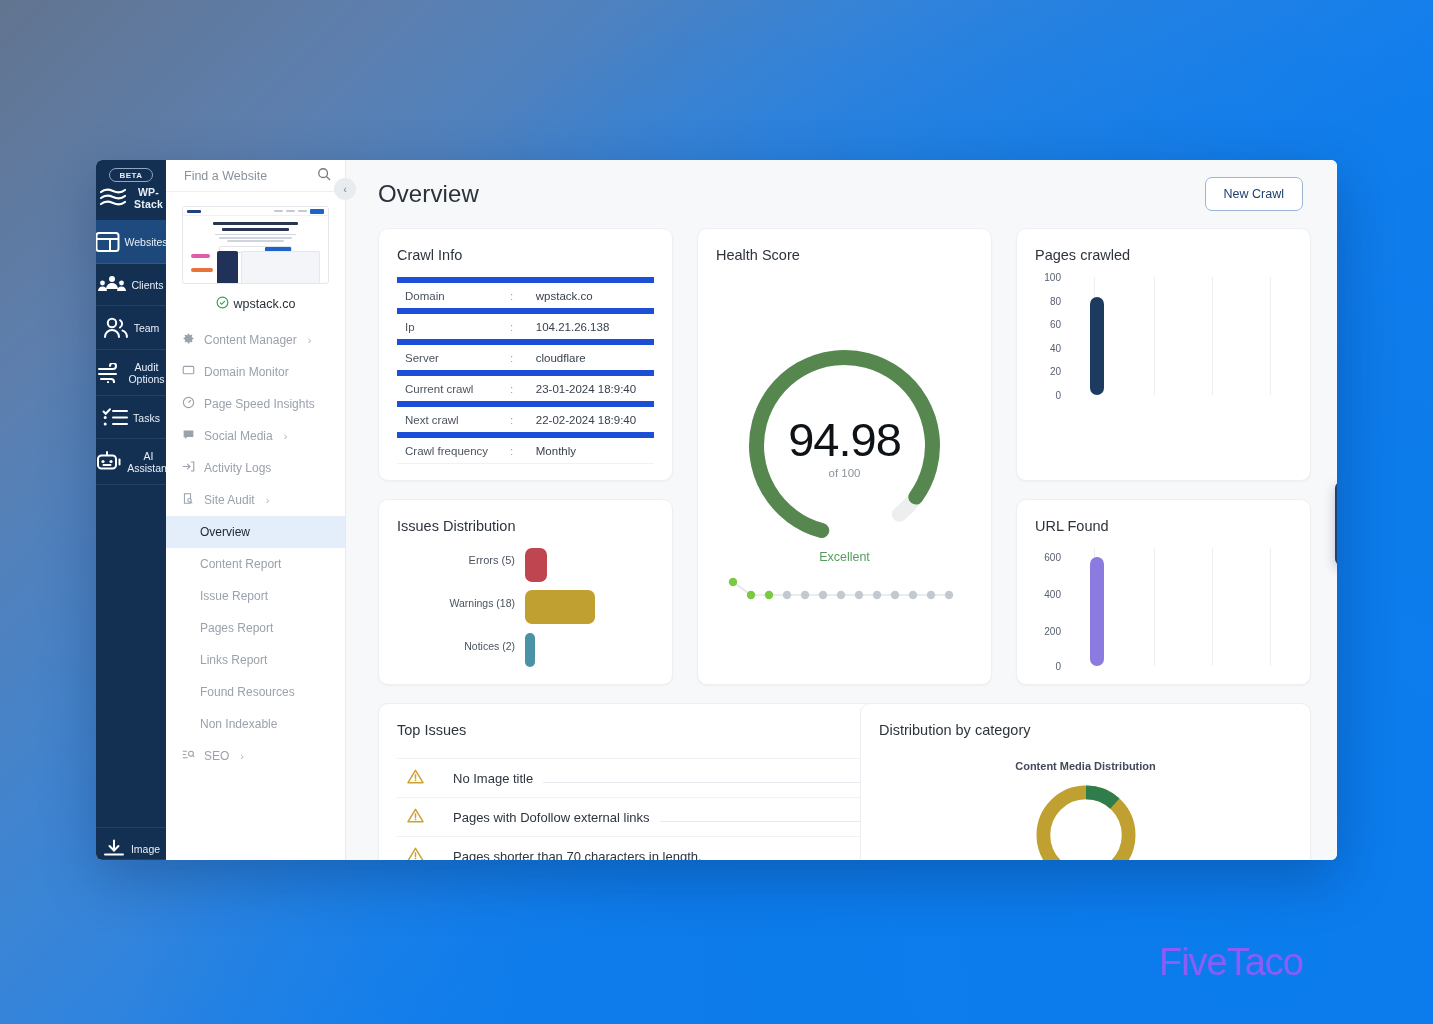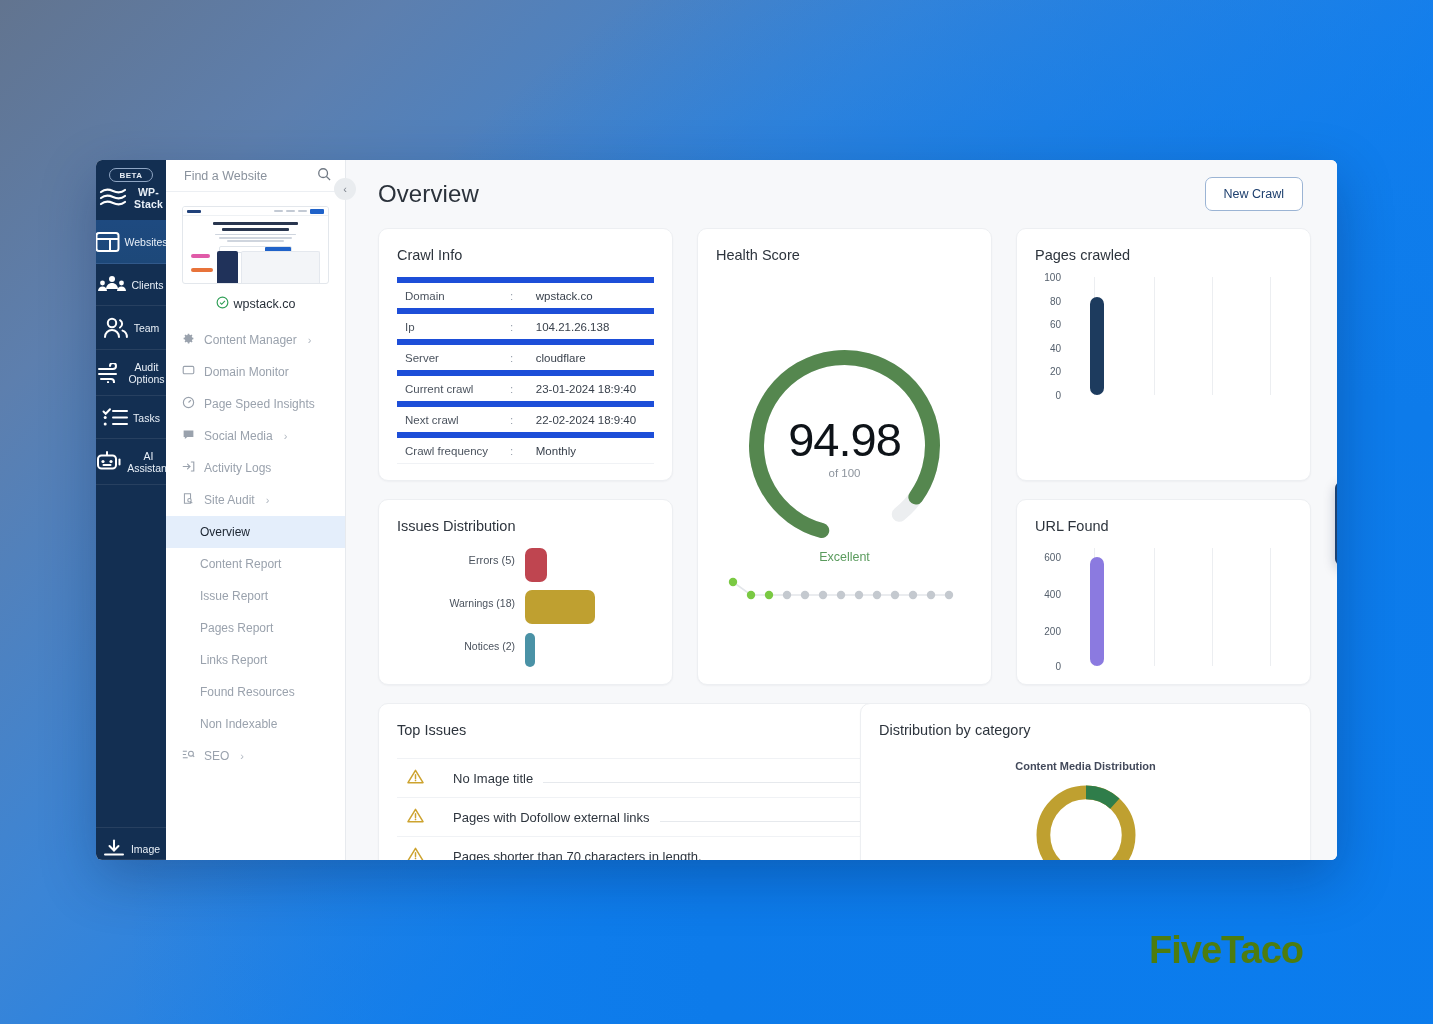--- a/index.html
+++ b/index.html
@@ -217,22 +217,22 @@
     font-size: 12px;
     padding: 14px 7px;
     border-radius: 6px 0 0 6px;
     box-shadow: 0 4px 12px rgba(10,30,70,.25);
     letter-spacing: .3px;
     cursor: pointer;
   }
 
   
   .brandmark {
-    position: absolute; right: 130px; bottom: 52px;
-    color: #4d7c0f; font-size: 38px; font-weight: bold; letter-spacing: -1px;
+    position: absolute; right: 130px; bottom: 40px;
+    color: #8b5cf6; font-size: 38px; font-weight: normal; letter-spacing: -1px;
   }
 </style>
 </head>
 <body>
 
 <div class="app-window">
 
   <div class="rail">
     <div class="rail-top">
       <div class="beta-badge">BETA</div>

